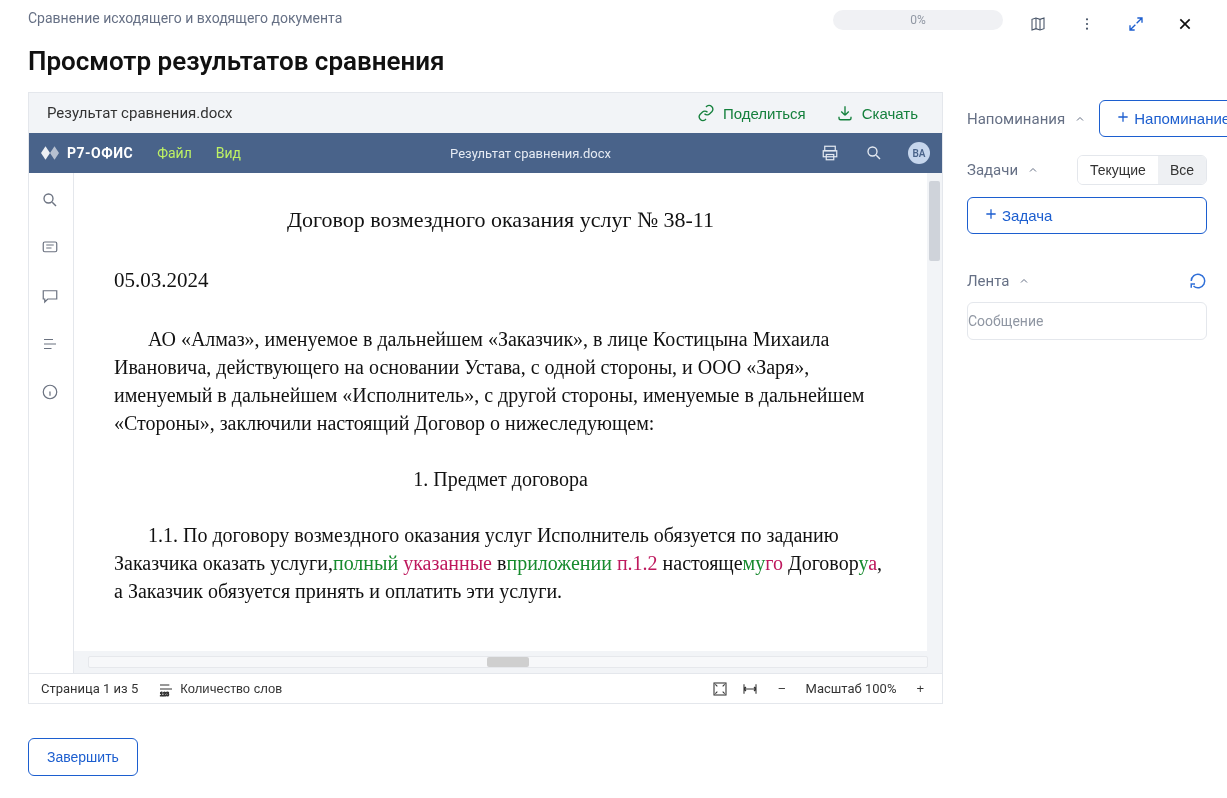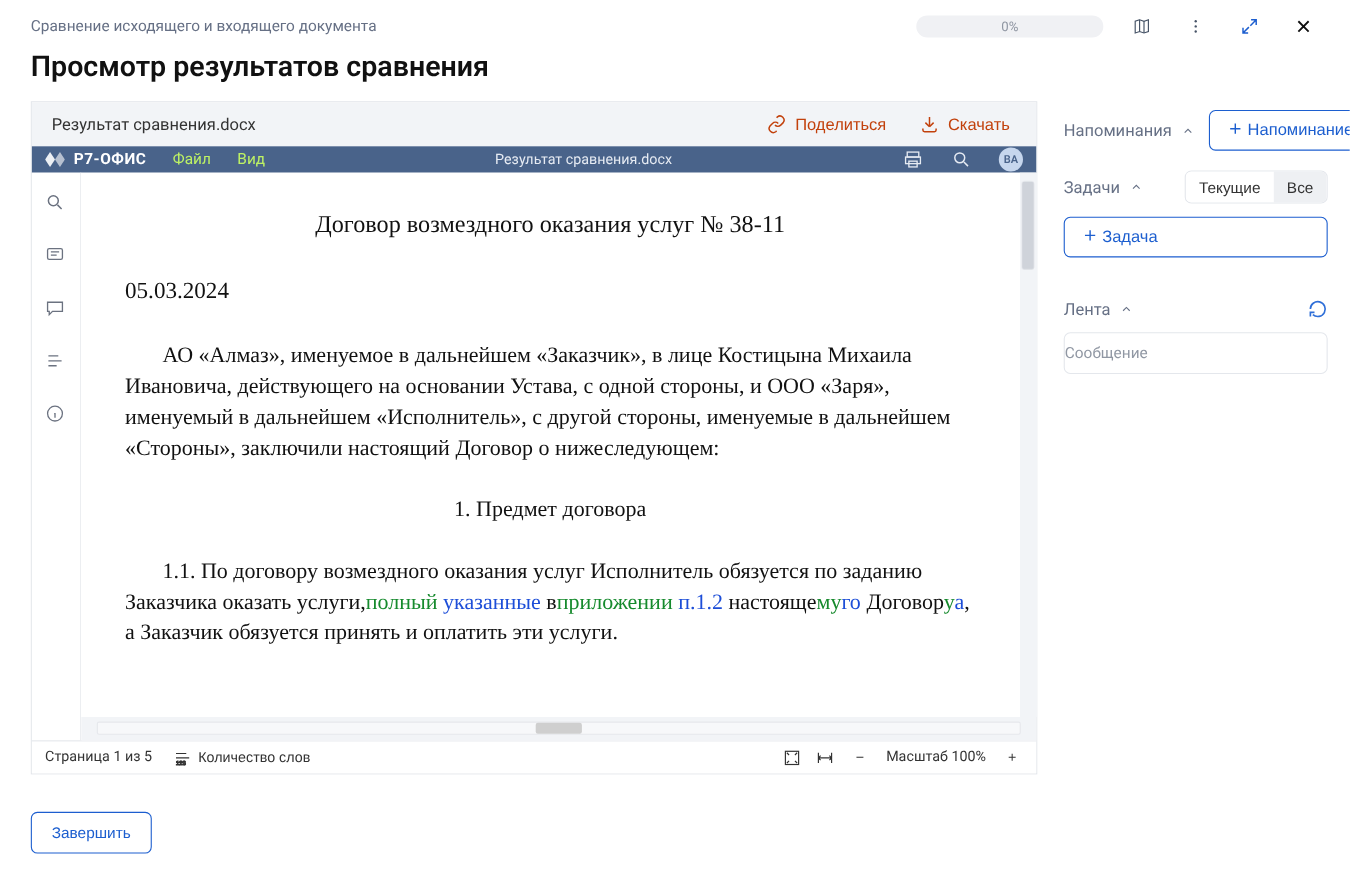--- a/index.html
+++ b/index.html
@@ -12,38 +12,38 @@
     --sidebar:#f2f4f7;
     --doc-border:#d9d9d9;
     --serif:"Times New Roman",serif;
     --sans:-apple-system,BlinkMacSystemFont,"Segoe UI",Roboto,Arial,sans-serif;
   }
   *{box-sizing:border-box}
   body{margin:0;font-family:var(--sans);color:#111;background:#fff;width:1227px;height:798px;overflow:hidden}
   .app{display:flex;flex-direction:column;height:100%}
   
   .top{padding:10px 28px 0 28px;}
-  .top-row{display:flex;align-items:center;gap:21px}
+  .top-row{display:flex;align-items:flex-start;gap:21px}
   .breadcrumb{font-size:14px;color:#667085;flex:0 0 auto}
   .spacer{flex:1}
   .progress-bar{width:170px;height:20px;border-radius:10px;background:#f0f1f4;position:relative;display:flex;align-items:center;justify-content:center;font-size:12px;color:#9097a3}
   .icon-btn{width:28px;height:28px;display:flex;align-items:center;justify-content:center;color:#475467;background:none;border:none;cursor:pointer}
   .page-title{font-size:26px;font-weight:600;margin:8px 0 16px 0;color:#111}
   
   .body{display:flex;flex:1;min-height:0;padding:0 20px 0 28px;gap:24px}
   .doc-area{flex:1;display:flex;flex-direction:column;min-width:0}
   .side{width:240px;display:flex;flex-direction:column;gap:18px;padding-top:8px}
   
   .doc-panel{border:1px solid var(--gray-200);display:flex;flex-direction:column;height:612px;min-height:0}
   .doc-tabbar{background:var(--sidebar);display:flex;align-items:center;padding:10px 18px;gap:18px}
   .doc-filename{font-size:15px;color:#333}
   .doc-tabbar .spacer{flex:1}
-  .doc-action{display:flex;align-items:center;gap:8px;color:#c2410c;font-size:15px;background:none;border:none;cursor:pointer}
-  
-  .editor-header{background:var(--blue-header);color:#fff;display:flex;align-items:center;height:24px;padding:0 12px;gap:24px;font-size:14px}
+  .doc-action{display:flex;align-items:center;gap:8px;color:#15803d;font-size:15px;background:none;border:none;cursor:pointer}
+  
+  .editor-header{background:var(--blue-header);color:#fff;display:flex;align-items:center;height:40px;padding:0 12px;gap:24px;font-size:14px}
   .brand{display:flex;align-items:center;gap:8px;font-weight:700;letter-spacing:.5px}
   .menu-item{color:#bef264;cursor:pointer}
   .editor-header .center{flex:1;text-align:center;font-size:13px;color:#e6ebf3}
   .avatar{width:22px;height:22px;border-radius:50%;background:#c6d6ed;color:#49638a;font-size:10px;display:flex;align-items:center;justify-content:center;font-weight:600}
   .hdr-icon{width:20px;height:20px;display:flex;align-items:center;justify-content:center;color:#e6ebf3;cursor:pointer}
   
   .editor-main{flex:1;display:flex;min-height:0}
   .left-tools{width:45px;background:#fff;border-right:1px solid var(--gray-200);display:flex;flex-direction:column;align-items:center;padding-top:18px;gap:28px}
   .left-tools .tool{width:20px;height:20px;color:#6b7280;cursor:pointer}
   .doc-viewport{flex:1;background:#fff;display:flex;flex-direction:column;min-height:0;position:relative}
@@ -52,21 +52,21 @@
   .vscroll-thumb{position:absolute;left:2px;right:2px;top:8px;height:80px;background:#cfd3da;border-radius:2px}
   .hscroll{height:22px;background:#f2f4f7;position:relative}
   .hscroll-track{position:absolute;left:14px;right:14px;top:5px;bottom:5px;background:#f7f8fa;border:1px solid #e6e8ec;border-radius:2px}
   .hscroll-thumb{position:absolute;left:50%;transform:translateX(-50%);top:6px;width:42px;height:10px;background:#cfcfcf;border-radius:2px}
   .doc-page{padding:32px 40px 40px 40px;font-family:var(--serif);font-size:20px;line-height:1.4;color:#111}
   .doc-page h1{font-weight:400;text-align:center;font-size:22px;margin:0 0 30px 0}
   .doc-date{text-align:left;font-size:21px;margin-bottom:30px}
   .doc-para{text-indent:34px;margin:0 0 28px 0}
   .doc-subtitle{text-align:center;margin:0 0 28px 0}
   .ins{color:#168a2d}
-  .del{color:#1d4ed8}
+  .del{color:#be185d}
   
   .statusbar{height:30px;border-top:1px solid var(--gray-200);display:flex;align-items:center;padding:0 12px;font-size:13px;color:#333;gap:14px;background:#fff}
   .statusbar .spacer{flex:1}
   .sb-btn{display:flex;align-items:center;gap:6px;color:#333;background:none;border:none;cursor:pointer;font-size:13px}
   .sb-icon{width:16px;height:16px;display:flex;align-items:center;justify-content:center}
   
   .panel-title{display:flex;align-items:center;gap:8px;font-size:15px;color:#667085}
   .chev{width:14px;height:14px;display:inline-flex;align-items:center;justify-content:center}
   .outline-btn{border:1px solid #1c5ecf;color:#1c5ecf;background:#fff;border-radius:6px;padding:9px 16px;font-size:15px;display:inline-flex;align-items:flex-start;gap:4px;cursor:pointer}
   .task-block{display:flex;flex-direction:column;gap:12px}

